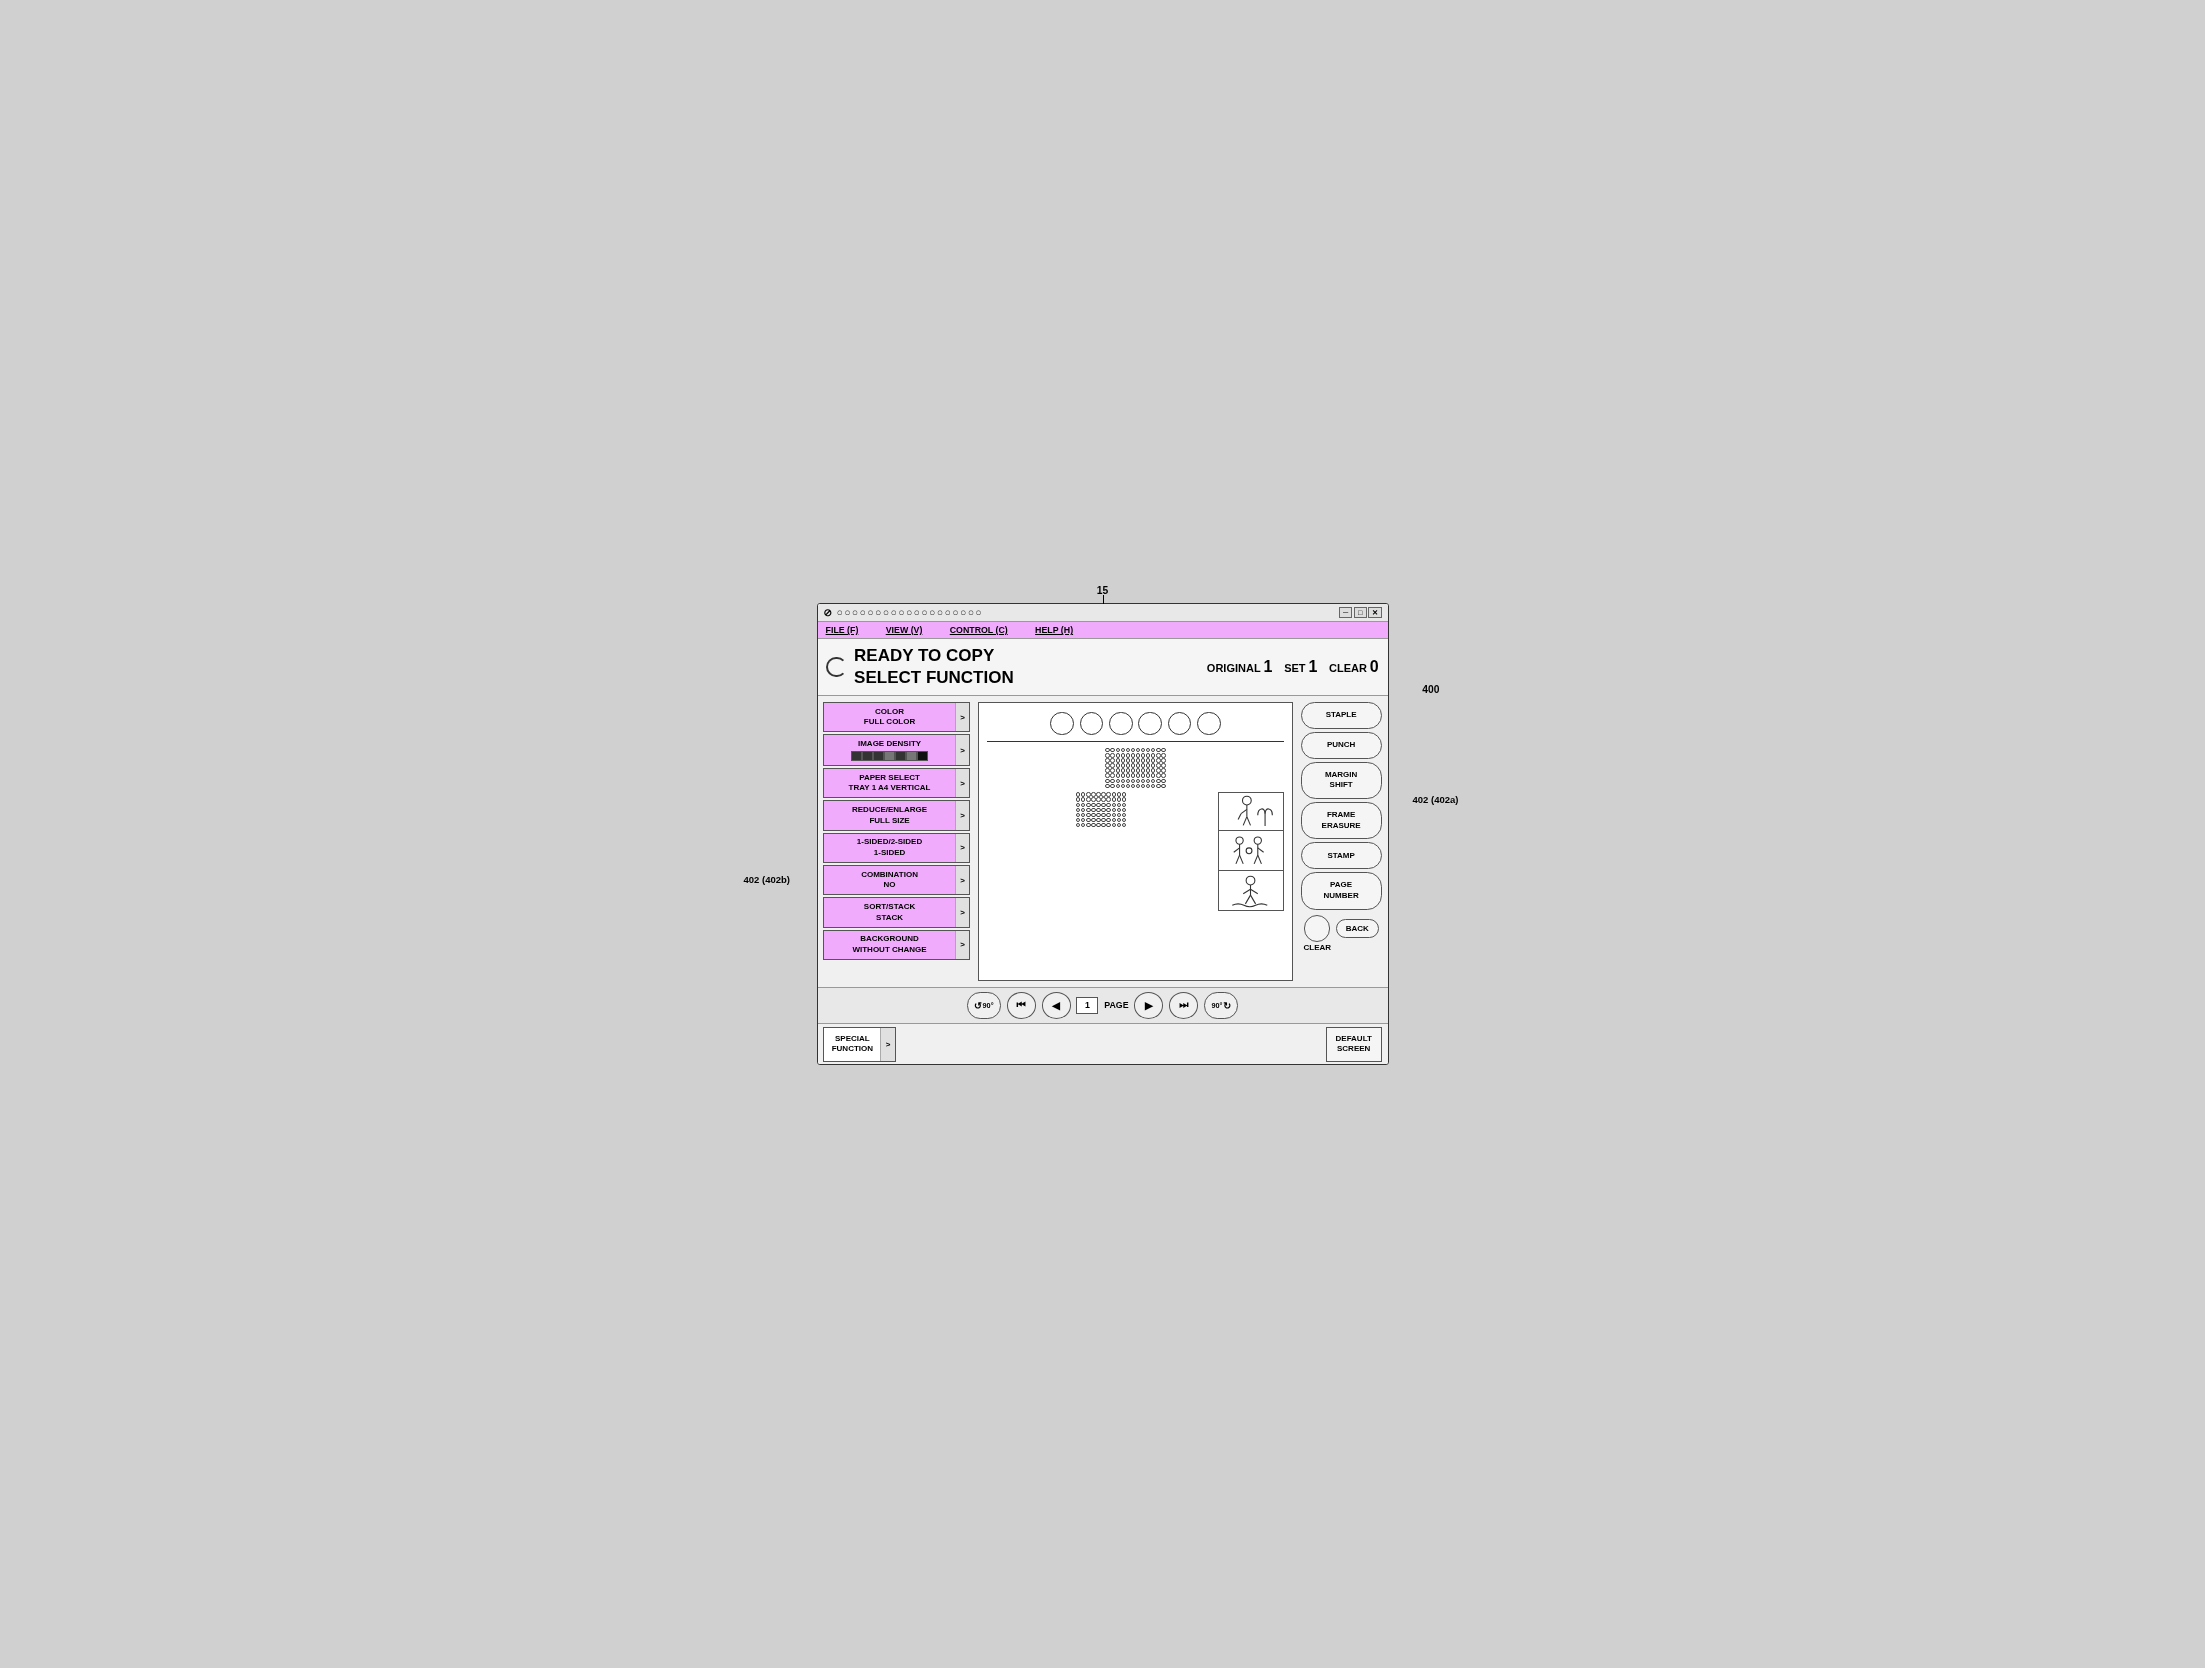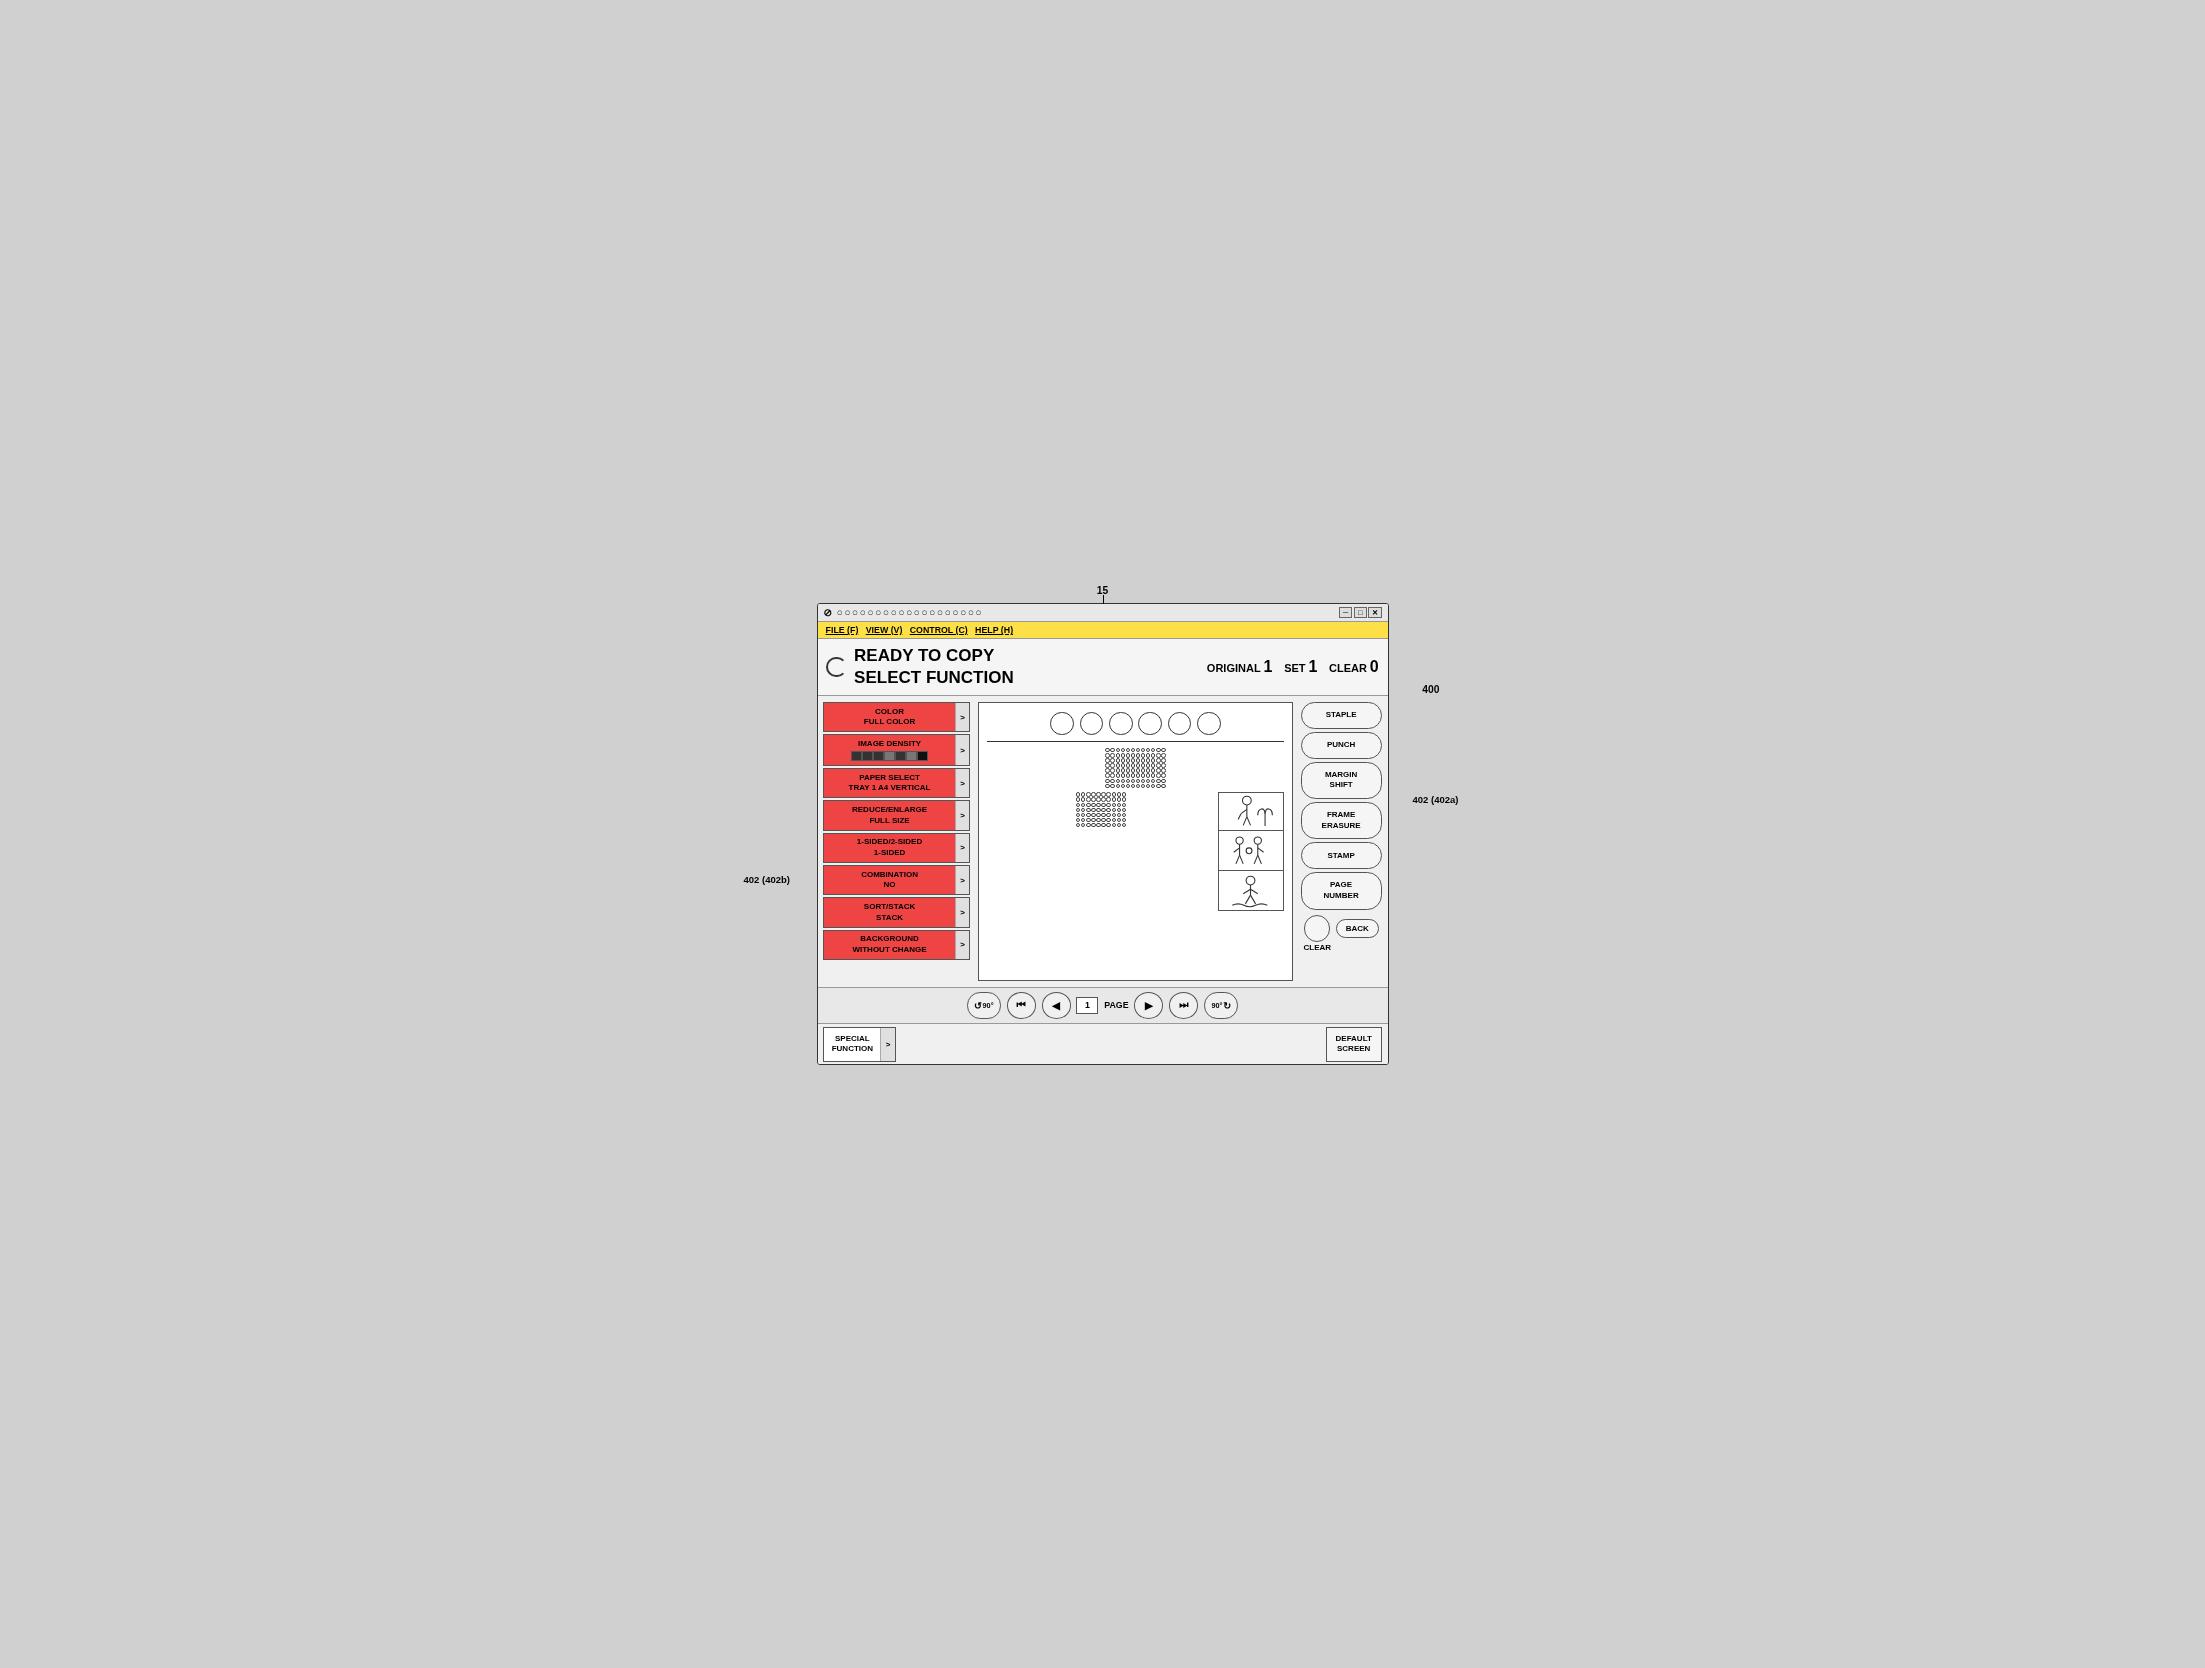--- a/index.html
+++ b/index.html
@@ -62,25 +62,25 @@
       display: flex;
       align-items: center;
       justify-content: center;
       font-size: 7.3px;
       cursor: pointer;
       font-weight: bold;
     }
 
     
     .menu-bar {
-      background: #fde047;
+      background: #f0abfc;
       border-bottom: 1.5px solid #999;
       padding: 2.2px 5.9px;
       display: flex;
-      gap: 3px;
+      gap: 23px;
       font-size: 8.8px;
       font-weight: bold;
     }
 
     .menu-item {
       cursor: pointer;
       padding: 0.7px 2.2px;
       text-decoration: underline;
     }
 
@@ -147,21 +147,21 @@
       display: flex;
       flex-direction: column;
       gap: 2.2px;
       flex-shrink: 0;
     }
 
     .function-btn {
       display: flex;
       align-items: stretch;
       border: 1.1px solid #555;
-      background: #ef4444;
+      background: #f0abfc;
       cursor: pointer;
     }
 
     .function-btn-text {
       flex: 1;
       padding: 3.7px 5.9px;
       font-size: 8px;
       font-weight: bold;
       text-align: center;
       line-height: 1.3;

